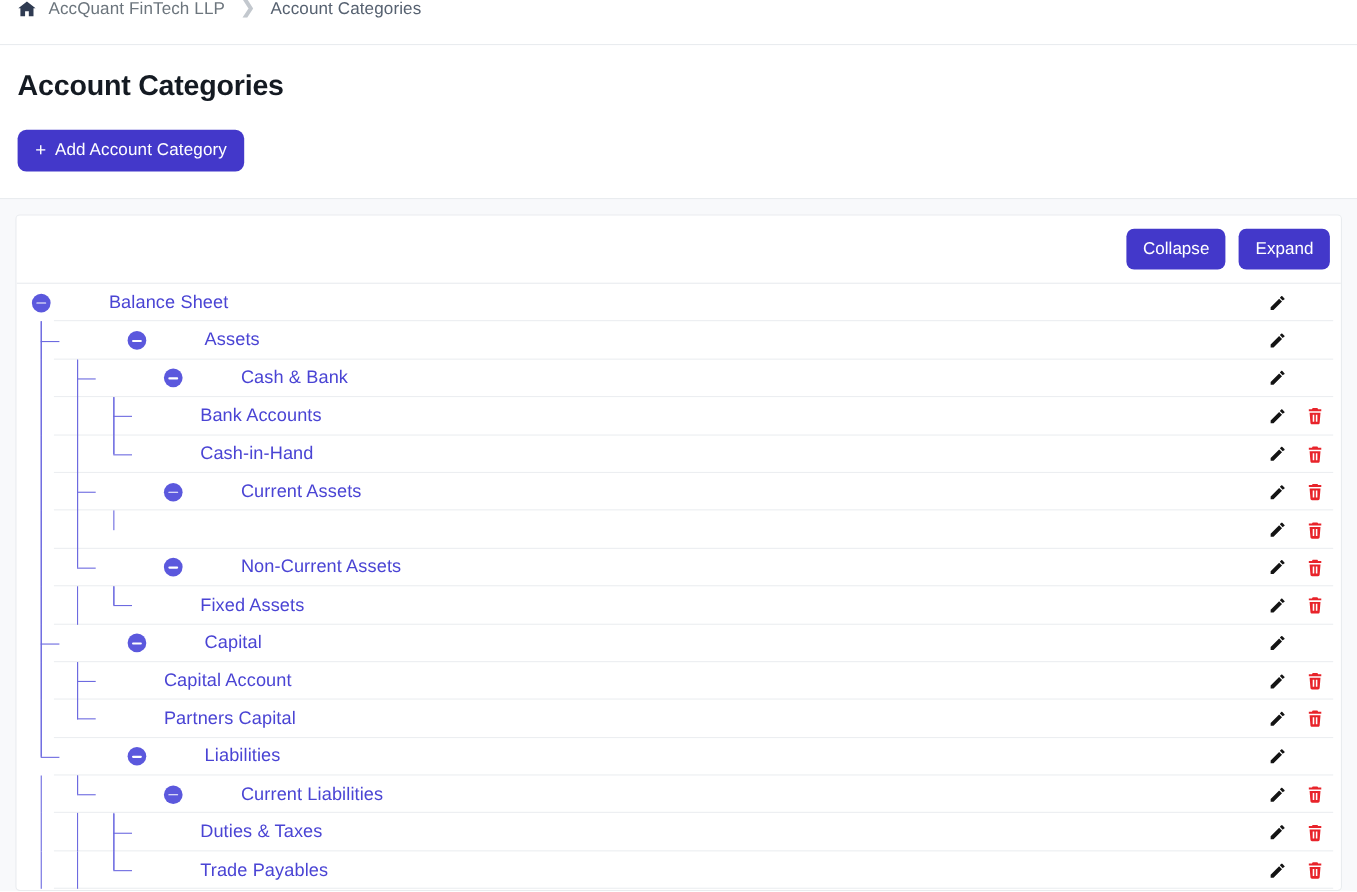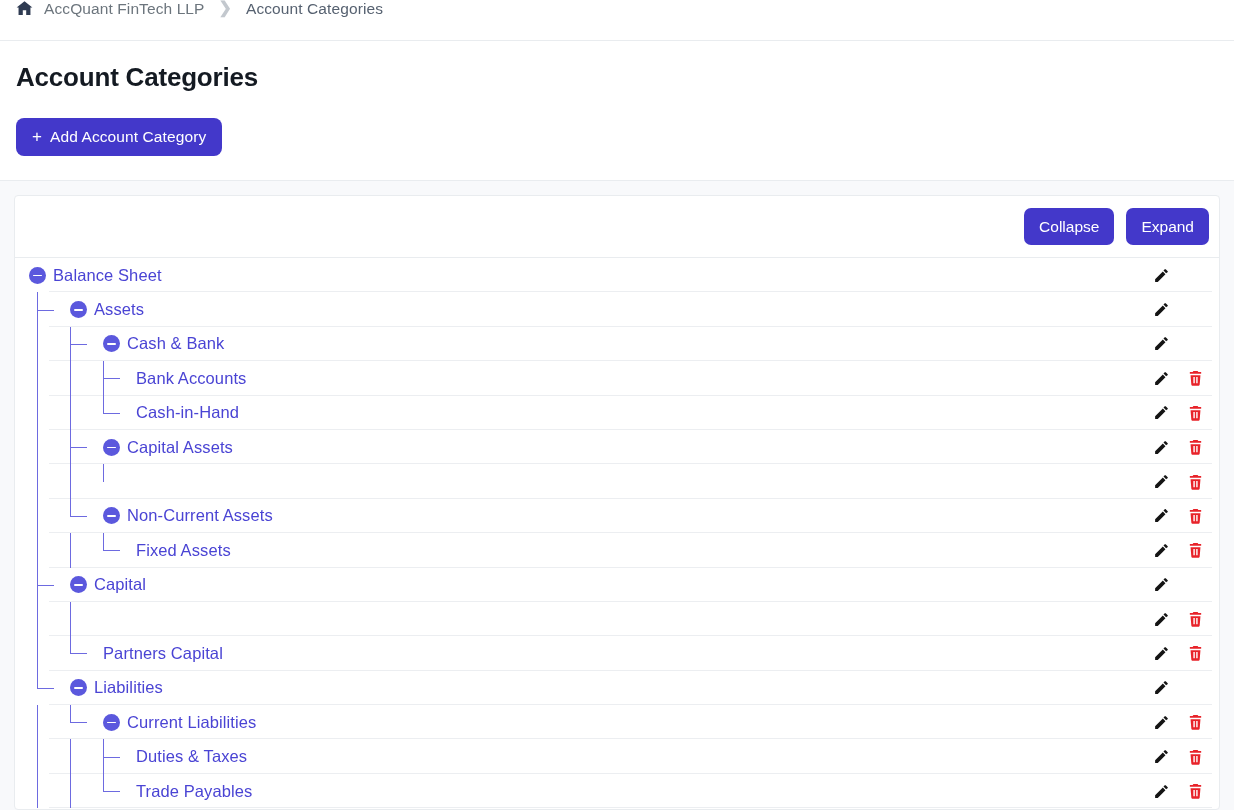--- a/index.html
+++ b/index.html
@@ -147,20 +147,21 @@
     background: #eceef1;
   }
   .tree-row:first-child .rowline { left: 34px; }
 
   .node {
     display: flex;
     align-items: center;
     position: relative;
     z-index: 2;
     height: 100%;
+    gap: 46px;
   }
 
   
   .guide {
     position: absolute;
     width: 1px;
     background: #6d6ae0;
     top: 0;
     bottom: 0;
     z-index: 1;
@@ -354,21 +355,21 @@
               </svg>
             </span>
           </div>
         </div>
         <div class="tree-row">
           <div class="rowline"></div>
           <div class="guide" style="left: 22px;"></div>
           <div class="node" style="margin-left: 55px;">
             <span class="elbow through"></span>
             <span class="toggle"></span>
-            <span class="node-label">Capital Assets</span>
+            <span class="node-label">Current Assets</span>
           </div>
           <div class="row-actions">
             <span class="act">
               <svg width="17" height="17" viewBox="0 0 24 24" fill="#141414">
                 <path d="M3 17.3V21h3.7L17.6 10.1l-3.7-3.7L3 17.3zm17.7-9.9c.4-.4.4-1 0-1.4l-2.7-2.7c-.4-.4-1-.4-1.4 0l-1.8 1.8 3.7 3.7 1.8-1.4z"></path>
               </svg>
             </span>
             <span class="act">
               <svg width="17" height="18" viewBox="0 0 24 24" fill="#e8232a">
                 <path d="M9 2h6l1 1.5h4V6H4V3.5h4L9 2zm-4 6h14l-1.1 13.2c-.1 1-.9 1.8-2 1.8H8.1c-1.1 0-1.9-.8-2-1.8L5 8zm4 2.5v9h2v-9H9zm4 0v9h2v-9h-2z"></path>
@@ -447,20 +448,24 @@
               <svg width="17" height="17" viewBox="0 0 24 24" fill="#141414">
                 <path d="M3 17.3V21h3.7L17.6 10.1l-3.7-3.7L3 17.3zm17.7-9.9c.4-.4.4-1 0-1.4l-2.7-2.7c-.4-.4-1-.4-1.4 0l-1.8 1.8 3.7 3.7 1.8-1.4z"></path>
               </svg>
             </span>
             <span class="act spacer"></span>
           </div>
         </div>
         <div class="tree-row">
           <div class="rowline"></div>
           <div class="guide" style="left: 22px;"></div>
+          <div class="node" style="margin-left: 55px;">
+            <span class="elbow through"></span>
+            <span class="node-label">Capital Account</span>
+          </div>
           <div class="row-actions">
             <span class="act">
               <svg width="17" height="17" viewBox="0 0 24 24" fill="#141414">
                 <path d="M3 17.3V21h3.7L17.6 10.1l-3.7-3.7L3 17.3zm17.7-9.9c.4-.4.4-1 0-1.4l-2.7-2.7c-.4-.4-1-.4-1.4 0l-1.8 1.8 3.7 3.7 1.8-1.4z"></path>
               </svg>
             </span>
             <span class="act">
               <svg width="17" height="18" viewBox="0 0 24 24" fill="#e8232a">
                 <path d="M9 2h6l1 1.5h4V6H4V3.5h4L9 2zm-4 6h14l-1.1 13.2c-.1 1-.9 1.8-2 1.8H8.1c-1.1 0-1.9-.8-2-1.8L5 8zm4 2.5v9h2v-9H9zm4 0v9h2v-9h-2z"></path>
               </svg>

